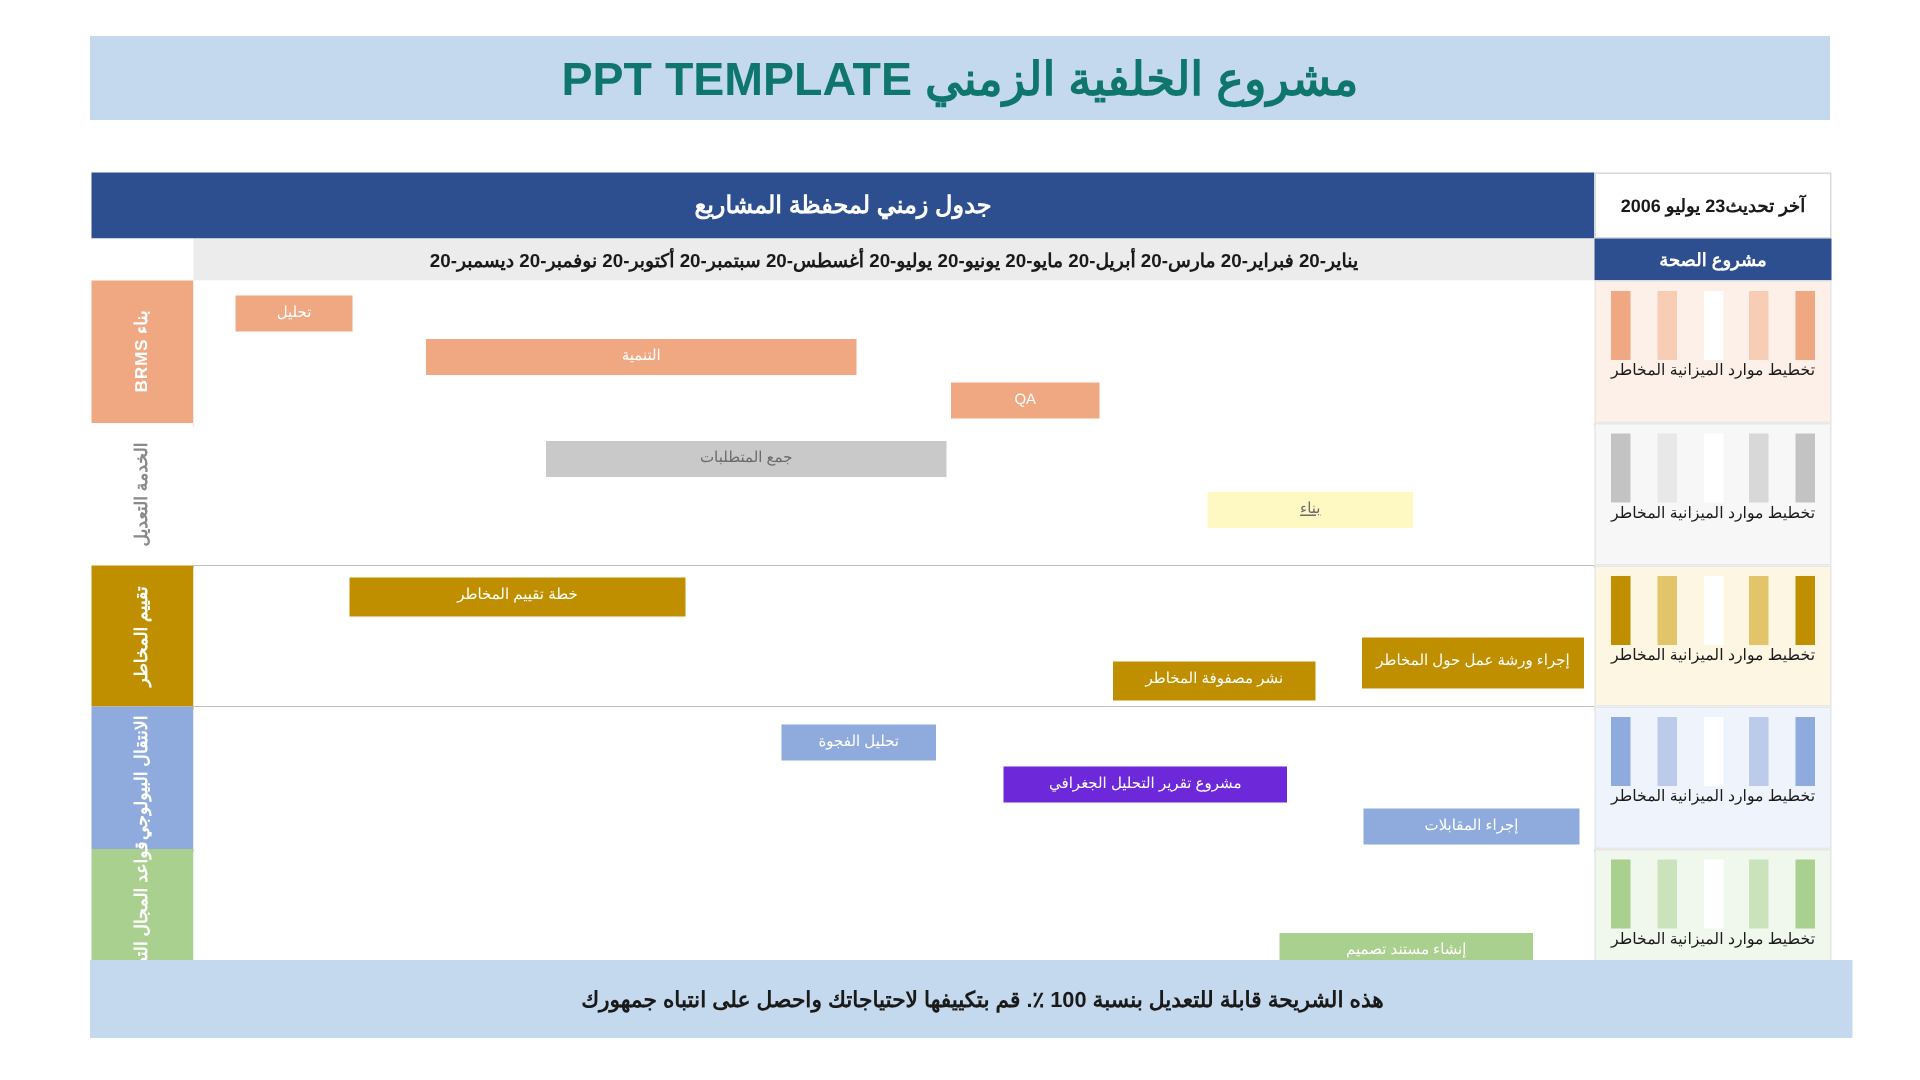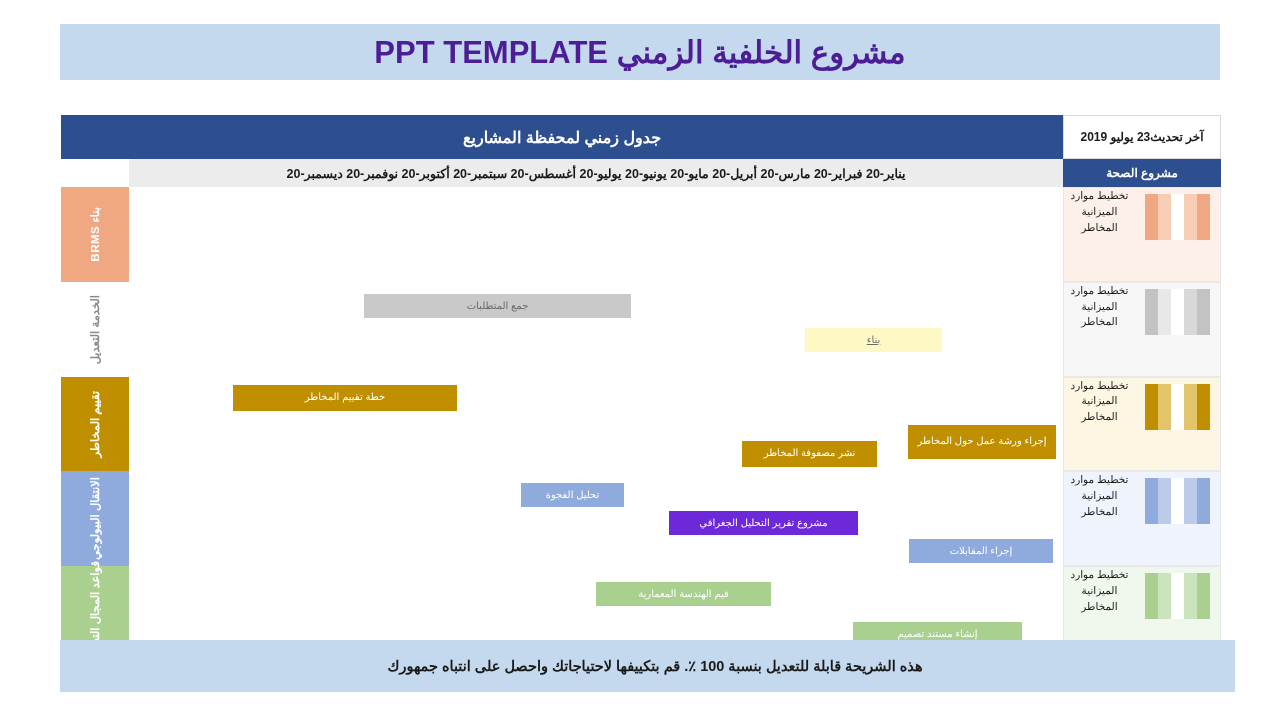--- a/index.html
+++ b/index.html
@@ -9,21 +9,21 @@
     overflow:hidden;
   }
   .slide{position:relative;width:1280px;height:720px;background:#ffffff;}
 
   
   .title-bar{
     position:absolute;left:60px;top:24px;width:1160px;height:56px;
     background:#c5d9ee;display:flex;align-items:center;justify-content:center;
   }
   .title-text{
-    font-size:31px;font-weight:bold;color:#4c1d95;letter-spacing:0px;
+    font-size:31px;font-weight:bold;color:#0f766e;letter-spacing:0px;
     white-space:nowrap;
   }
 
   
   .frame{
     position:absolute;left:60px;top:98px;width:1160px;height:546px;
     border:1px solid #ffffff;
     margin-top:16px;
   }
 
@@ -69,21 +69,21 @@
     font-size:11.5px;font-weight:bold;color:#ffffff;white-space:nowrap;
     letter-spacing:0.5px;
   }
   .row-body{
     position:absolute;left:68px;top:0;width:934px;height:100%;
     background:#ffffff;border-bottom:2px solid #000000;
   }
   .row-legend{
     position:absolute;left:1002px;top:0;width:158px;height:100%;
     box-sizing:border-box;border:1px solid #e8e8e8;
-    display:flex;flex-direction:row;
+    display:flex;flex-direction:column;
   }
   .legend-bars{
     position:relative;height:56%;display:flex;align-items:flex-start;
     justify-content:space-between;padding:6px 10px 0 10px;box-sizing:border-box;
   }
   .legend-bars i{display:block;width:13px;height:100%;}
   .legend-text{
     flex:1;display:flex;align-items:flex-start;justify-content:center;
     font-size:10.5px;color:#1a1a1a;text-align:center;line-height:1.5;padding:0 6px;
   }
@@ -113,34 +113,40 @@
   </div>
 
   <div class="frame">
 
     <div class="hdr">
       <div class="hdr-text">جدول زمني لمحفظة المشاريع</div>
     </div>
 
     <div class="hdr-right">
       <div>آخر تحديث</div>
-      <div>23 يوليو 2019</div>
+      <div>23 يوليو 2006</div>
     </div>
 
     <div class="months-left"></div>
     <div class="months">
       <span>يناير-20 فبراير-20 مارس-20 أبريل-20 مايو-20 يونيو-20 يوليو-20 أغسطس-20 سبتمبر-20 أكتوبر-20 نوفمبر-20 ديسمبر-20</span>
     </div>
     <div class="proj-badge">مشروع الصحة</div>
 
     <div id="rows-container">
         <div class="row" style="top: 72px; height: 94.8px;">
           <div class="row-label" style="background: rgb(240, 168, 130);">
             <span>بناء BRMS</span>
           </div>
+          <div class="row-body">
+            <div class="bar dark" style="left: 28px; top: 10px; width: 78px; height: 24px; background: rgb(240, 168, 130);">تحليل</div>
+            <div class="bar dark" style="left: 155px; top: 39px; width: 287px; height: 24px; background: rgb(240, 168, 130);">التنمية</div>
+            <div class="bar dark" style="left: 505px; top: 68px; width: 99px; height: 24px; background: rgb(240, 168, 130);">QA</div>
+            <div class="bar dark" style="left: 674px; top: 97px; width: 56px; height: 24px; background: rgb(240, 168, 130);">UA</div>
+          </div>
           <div class="row-legend" style="background: rgb(253, 240, 233);">
             <div class="legend-bars">
               <i style="background: rgb(240, 168, 130);"></i>
               <i style="background: rgb(247, 205, 182);"></i>
               <i style="background: rgb(255, 255, 255);"></i>
               <i style="background: rgb(247, 205, 182);"></i>
               <i style="background: rgb(240, 168, 130);"></i>
             </div>
             <div class="legend-text">تخطيط موارد الميزانية المخاطر</div>
           </div>
@@ -202,21 +208,20 @@
               <i style="background: rgb(143, 170, 220);"></i>
             </div>
             <div class="legend-text">تخطيط موارد الميزانية المخاطر</div>
           </div>
         </div>
         <div class="row" style="top: 451.2px; height: 94.8px;">
           <div class="row-label" style="background: rgb(169, 208, 142);">
             <span>قواعد المجال التصميم</span>
           </div>
           <div class="row-body">
-            <div class="bar dark" style="left: 467px; top: 16px; width: 175px; height: 24px; background: rgb(169, 208, 142);">فيم الهندسة المعمارية</div>
             <div class="bar dark" style="left: 724px; top: 56px; width: 169px; height: 24px; background: rgb(169, 208, 142);">إنشاء مستند تصميم</div>
           </div>
           <div class="row-legend" style="background: rgb(240, 247, 236);">
             <div class="legend-bars">
               <i style="background: rgb(169, 208, 142);"></i>
               <i style="background: rgb(203, 227, 188);"></i>
               <i style="background: rgb(255, 255, 255);"></i>
               <i style="background: rgb(203, 227, 188);"></i>
               <i style="background: rgb(169, 208, 142);"></i>
             </div>

